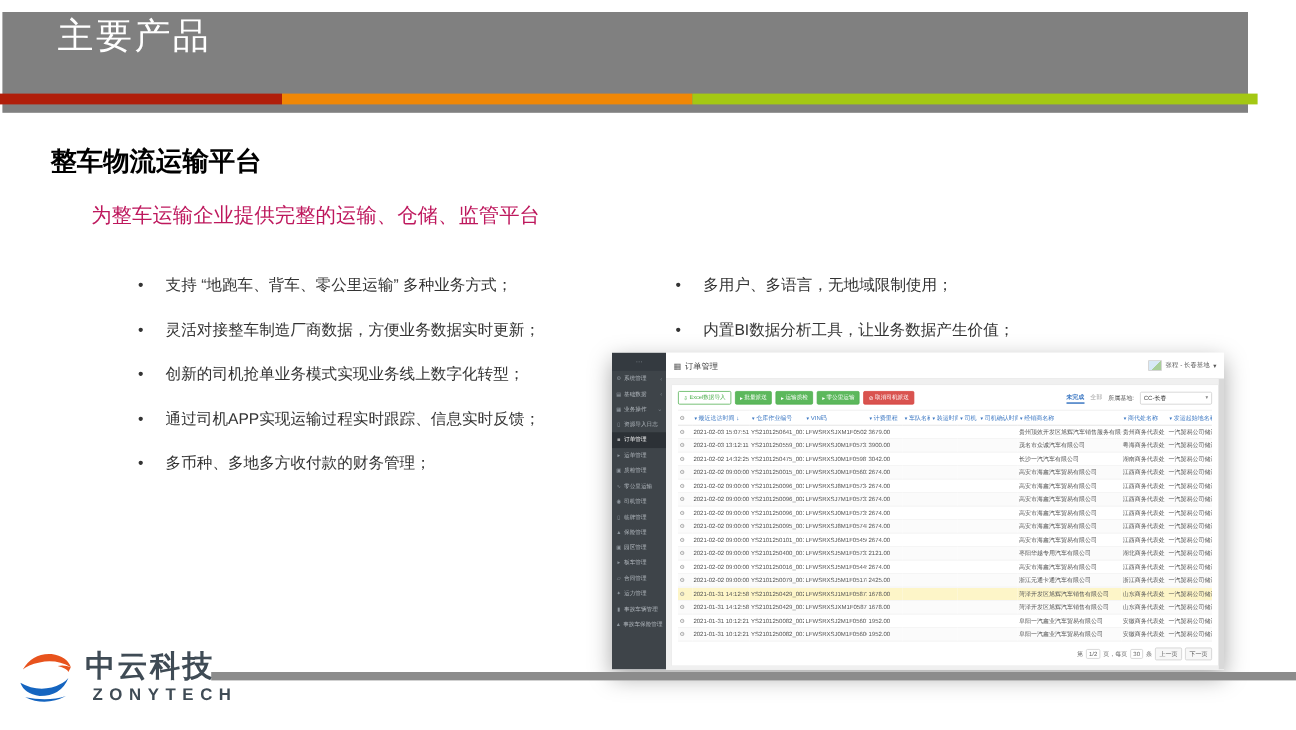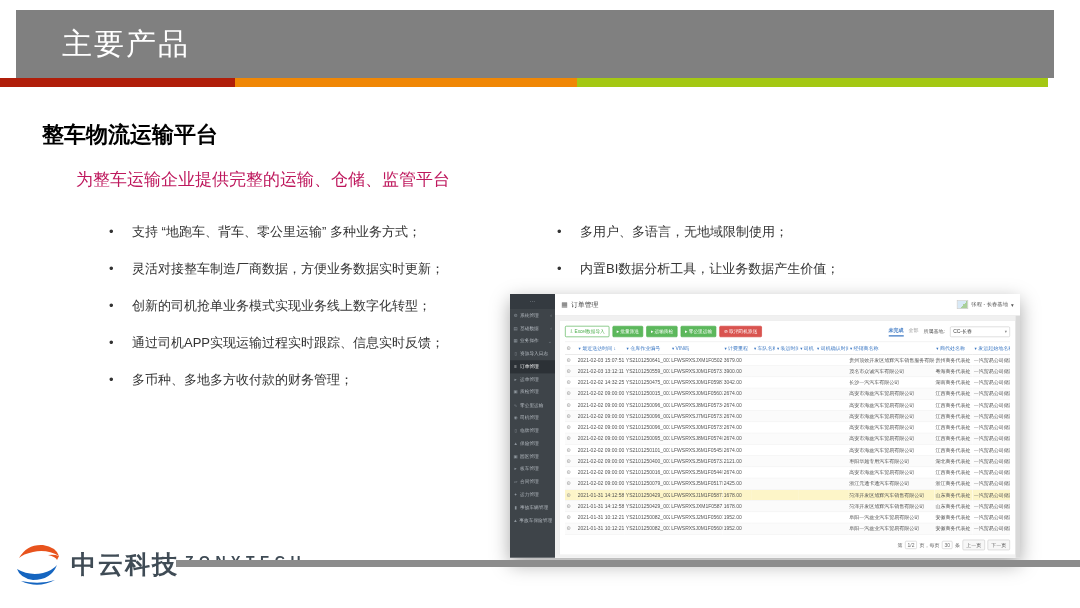--- a/index.html
+++ b/index.html
@@ -1,30 +1,30 @@
 <!DOCTYPE html>
 <html><head>
 <meta charset="utf-8">
 <style>
   html,body{margin:0;padding:0;}
   body{width:1080px;height:608px;overflow:hidden;background:#fff;
        font-family:"Liberation Sans","DejaVu Sans",sans-serif;position:relative;}
 
   
-  .slide-header{position:absolute;left:16px;top:10px;width:1038px;height:68px;background:#808080;
-    color:#fff;display:flex;align-items:center;padding-left:46px;box-sizing:border-box;font-size:30px;letter-spacing:2px;}
+  .slide-header{position:absolute;left:2px;top:10px;width:1038px;height:84px;background:#808080;
+    color:#fff;display:flex;align-items:flex-start;padding-left:46px;box-sizing:border-box;font-size:30px;letter-spacing:2px;}
   .accent{position:absolute;left:0;top:78px;height:9px;width:1048px;display:flex;}
   .accent .red{width:235px;background:#b01e0a;}
   .accent .orange{width:342px;background:#f08705;}
   .accent .green{flex:1;background:#a4c813;}
 
   .section-title{position:absolute;left:42px;top:120px;font-size:22px;font-weight:bold;color:#000;margin:0;}
   .subtitle{position:absolute;left:76px;top:168px;font-size:17px;color:#be185d;margin:0;}
 
-  ul.bullets{position:absolute;list-style:none;margin:6px;padding:0;font-size:13px;color:#333;}
+  ul.bullets{position:absolute;list-style:none;margin:12px;padding:0;font-size:13px;color:#333;}
   #bullets-left{left:100px;top:218px;width:430px;}
   #bullets-right{left:548px;top:218px;width:450px;}
   ul.bullets li{position:relative;padding-left:26px;margin-bottom:22px;line-height:15px;}
   ul.bullets li::before{content:"•";position:absolute;left:3px;top:0;color:#333;}
 
   
   .app-wrap{position:absolute;left:510px;top:294px;width:510px;height:264px;
     box-shadow:0 6px 18px rgba(0,0,0,.35);background:#fff;}
   .app{width:816px;height:422px;transform:scale(0.625);transform-origin:0 0;display:flex;
     font-size:8px;position:relative;background:#fff;}
@@ -72,21 +72,21 @@
 
   .pagination{margin-top:auto;display:flex;justify-content:flex-end;align-items:center;gap:4px;
     font-size:8px;color:#666;padding:5px 0 2px;flex:none;}
   .pg-sel{border:1px solid #ccc;padding:1px 3px;background:#fff;border-radius:2px;}
   .pg-btn{border:1px solid #ccc;padding:2px 5px;background:#f7f7f7;border-radius:2px;color:#555;}
 
   .scrollbar{position:absolute;right:0;top:35px;bottom:0;width:7px;background:#d9d9d9;}
 
   
   .logo{position:absolute;left:14px;top:541px;display:flex;align-items:center;gap:9px;}
-  .logo-text{display:flex;flex-direction:row;}
+  .logo-text{display:flex;flex-direction:column;}
   .logo-cn{font-size:25px;font-weight:bold;color:#3f4b55;letter-spacing:2px;line-height:26px;}
   .logo-en{font-size:14px;font-weight:bold;letter-spacing:5.5px;color:#3f4b55;margin-top:2px;margin-left:6px;}
   .logo-line{position:absolute;left:176px;top:560px;width:904px;height:7px;background:#8c8c8c;}
 </style>
 </head>
 <body>
 
 <div class="slide-header">
   <span>主要产品</span>
 </div>

